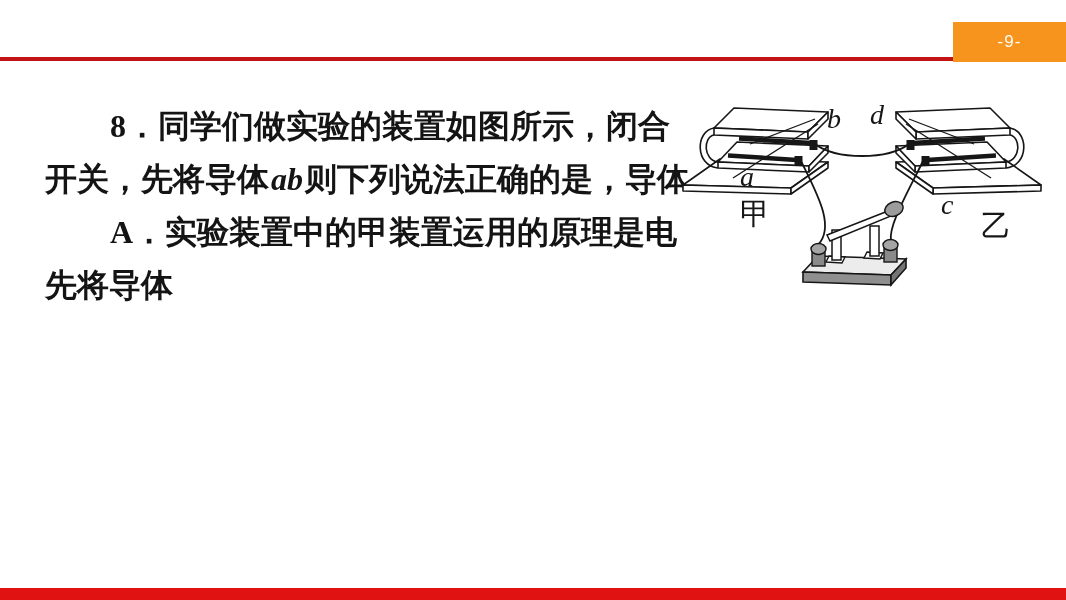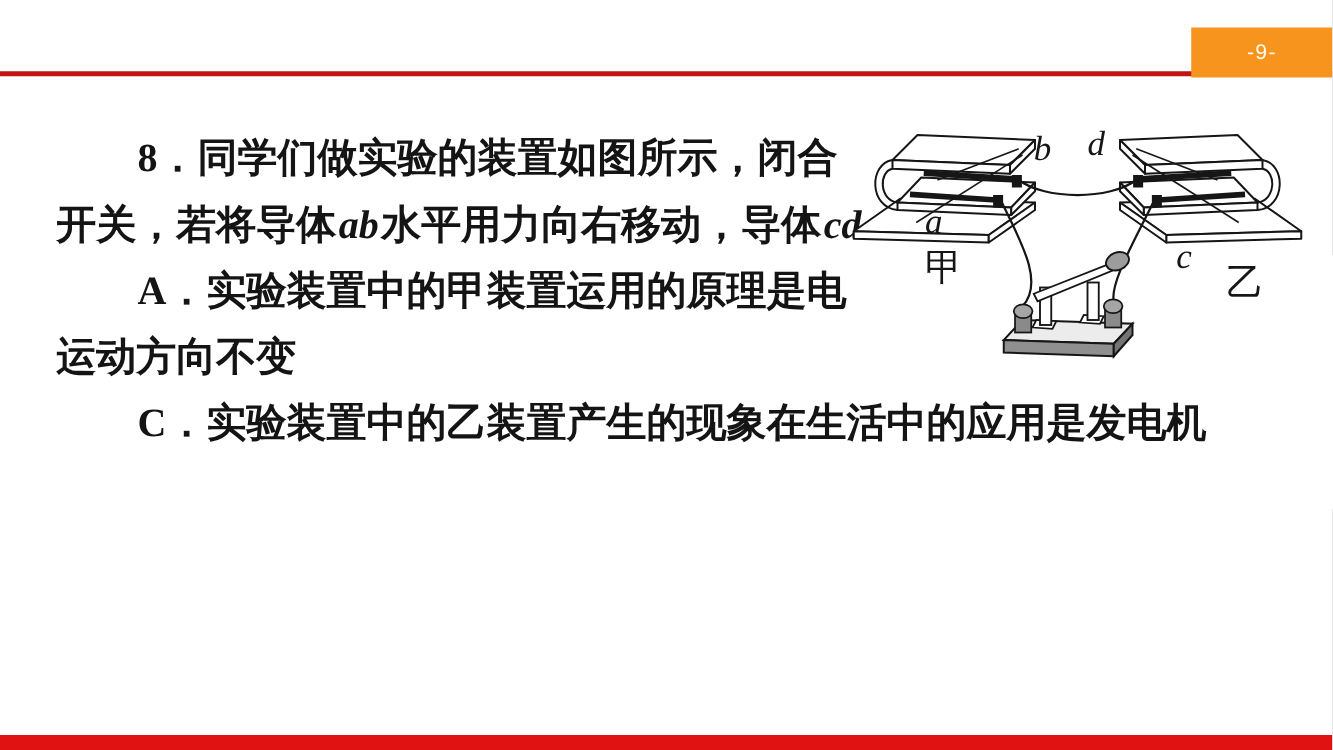--- a/index.html
+++ b/index.html
@@ -39,30 +39,27 @@
 
   <div class="page-badge">
     <span>-9-</span>
   </div>
 
   <div class="content">
     <p class="line indent">
       <span>8．同学们做实验的装置如图所示，闭合</span>
     </p>
     <p class="line">
-      <span>开关，若将导体</span><i class="var">ab</i><span>水平用力向右移动，导体</span><i class="var">cd</i>
+      <span>开关，先将导体</span><i class="var">ab</i><span>则下列说法正确的是，导体</span><i class="var">cd</i>
     </p>
     <p class="line indent">
       <span>A．实验装置中的甲装置运用的原理是电</span>
     </p>
     <p class="line">
-      <span>运动方向不变</span>
-    </p>
-    <p class="line indent">
-      <span>C．实验装置中的乙装置产生的现象在生活中的应用是发电机</span>
+      <span>先将导体</span>
     </p>
   </div>
 
   <div class="figure">
     <svg viewBox="0 0 388 224" xmlns="http://www.w3.org/2000/svg">
       <defs>
         <g id="apparatus">
 
           <polygon class="fig-outline" points="7,99 115,102 152,76 44,73"></polygon>
           <polygon class="fig-outline" points="7,99 115,102 115,108 7,105"></polygon>

